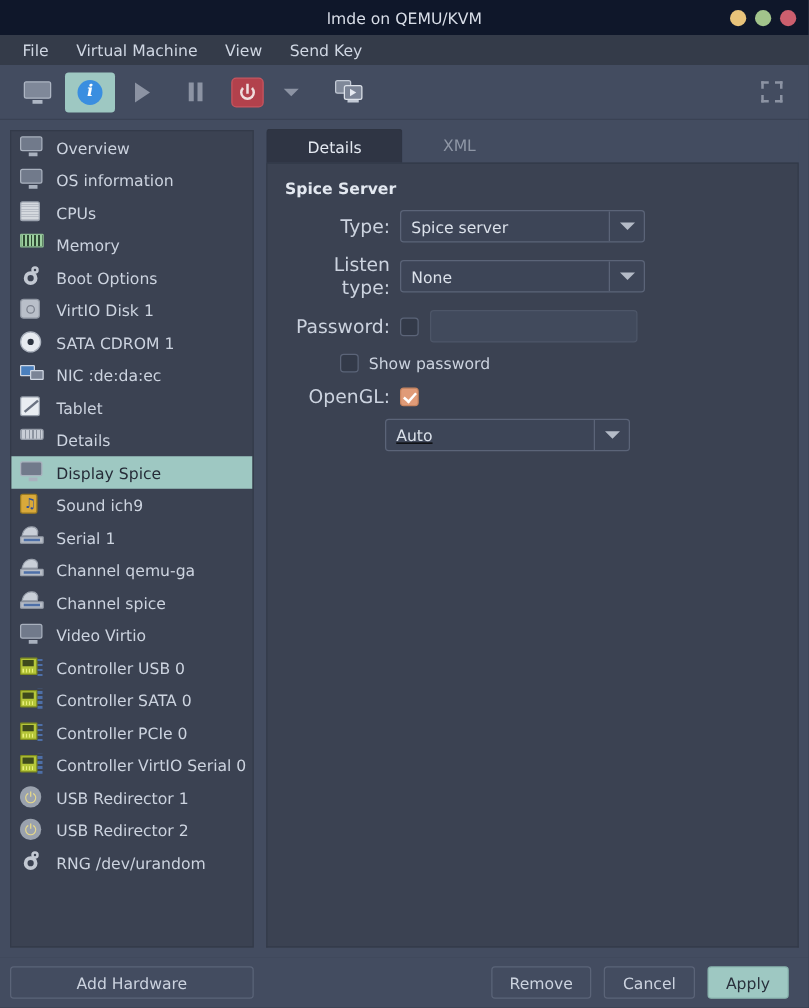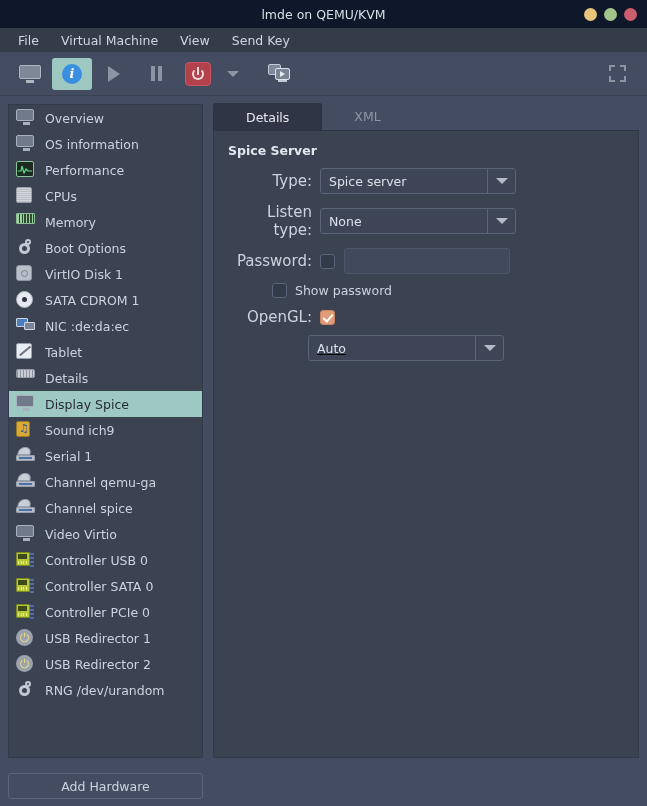--- a/index.html
+++ b/index.html
@@ -517,30 +517,20 @@
           <div class="hw-ico">
             <div class="ic-disp">
               <div class="b"></div>
               <div class="f"></div>
             </div>
           </div>
           <div class="lbl">OS information</div>
         </div>
         <div class="hw-row">
           <div class="hw-ico">
-            <div class="ic-perf">
-              <svg width="14" height="10" viewBox="0 0 14 10">
-                <polyline points="0,7 3,7 4,2 6,9 8,5 10,7 14,7" fill="none" stroke="#5fe08a" stroke-width="1.2"></polyline>
-              </svg>
-            </div>
-          </div>
-          <div class="lbl">Performance</div>
-        </div>
-        <div class="hw-row">
-          <div class="hw-ico">
             <div class="ic-cpu"></div>
           </div>
           <div class="lbl">CPUs</div>
         </div>
         <div class="hw-row">
           <div class="hw-ico">
             <div class="ic-mem"></div>
           </div>
           <div class="lbl">Memory</div>
         </div>
@@ -674,20 +664,31 @@
         <div class="hw-row">
           <div class="hw-ico">
             <div class="ic-ctrl">
               <div class="card"></div>
               <div class="chip"></div>
               <div class="teeth"></div>
               <div class="conn"></div>
             </div>
           </div>
           <div class="lbl">Controller PCIe 0</div>
+        </div>
+        <div class="hw-row">
+          <div class="hw-ico">
+            <div class="ic-ctrl">
+              <div class="card"></div>
+              <div class="chip"></div>
+              <div class="teeth"></div>
+              <div class="conn"></div>
+            </div>
+          </div>
+          <div class="lbl">Controller VirtIO Serial 0</div>
         </div>
         <div class="hw-row">
           <div class="hw-ico">
             <div class="ic-usb">⏻</div>
           </div>
           <div class="lbl">USB Redirector 1</div>
         </div>
         <div class="hw-row">
           <div class="hw-ico">
             <div class="ic-usb">⏻</div>
@@ -763,13 +764,18 @@
           </div>
         </div>
 
       </div>
     </div>
   </div>
 </div>
 
 <div class="bottombar">
   <div class="btn" style="width:195px">Add Hardware</div>
+  <div class="bb-right">
+    <div class="btn">Remove</div>
+    <div class="btn">Cancel</div>
+    <div class="btn primary">Apply</div>
+  </div>
 </div>
 
 </body></html>

